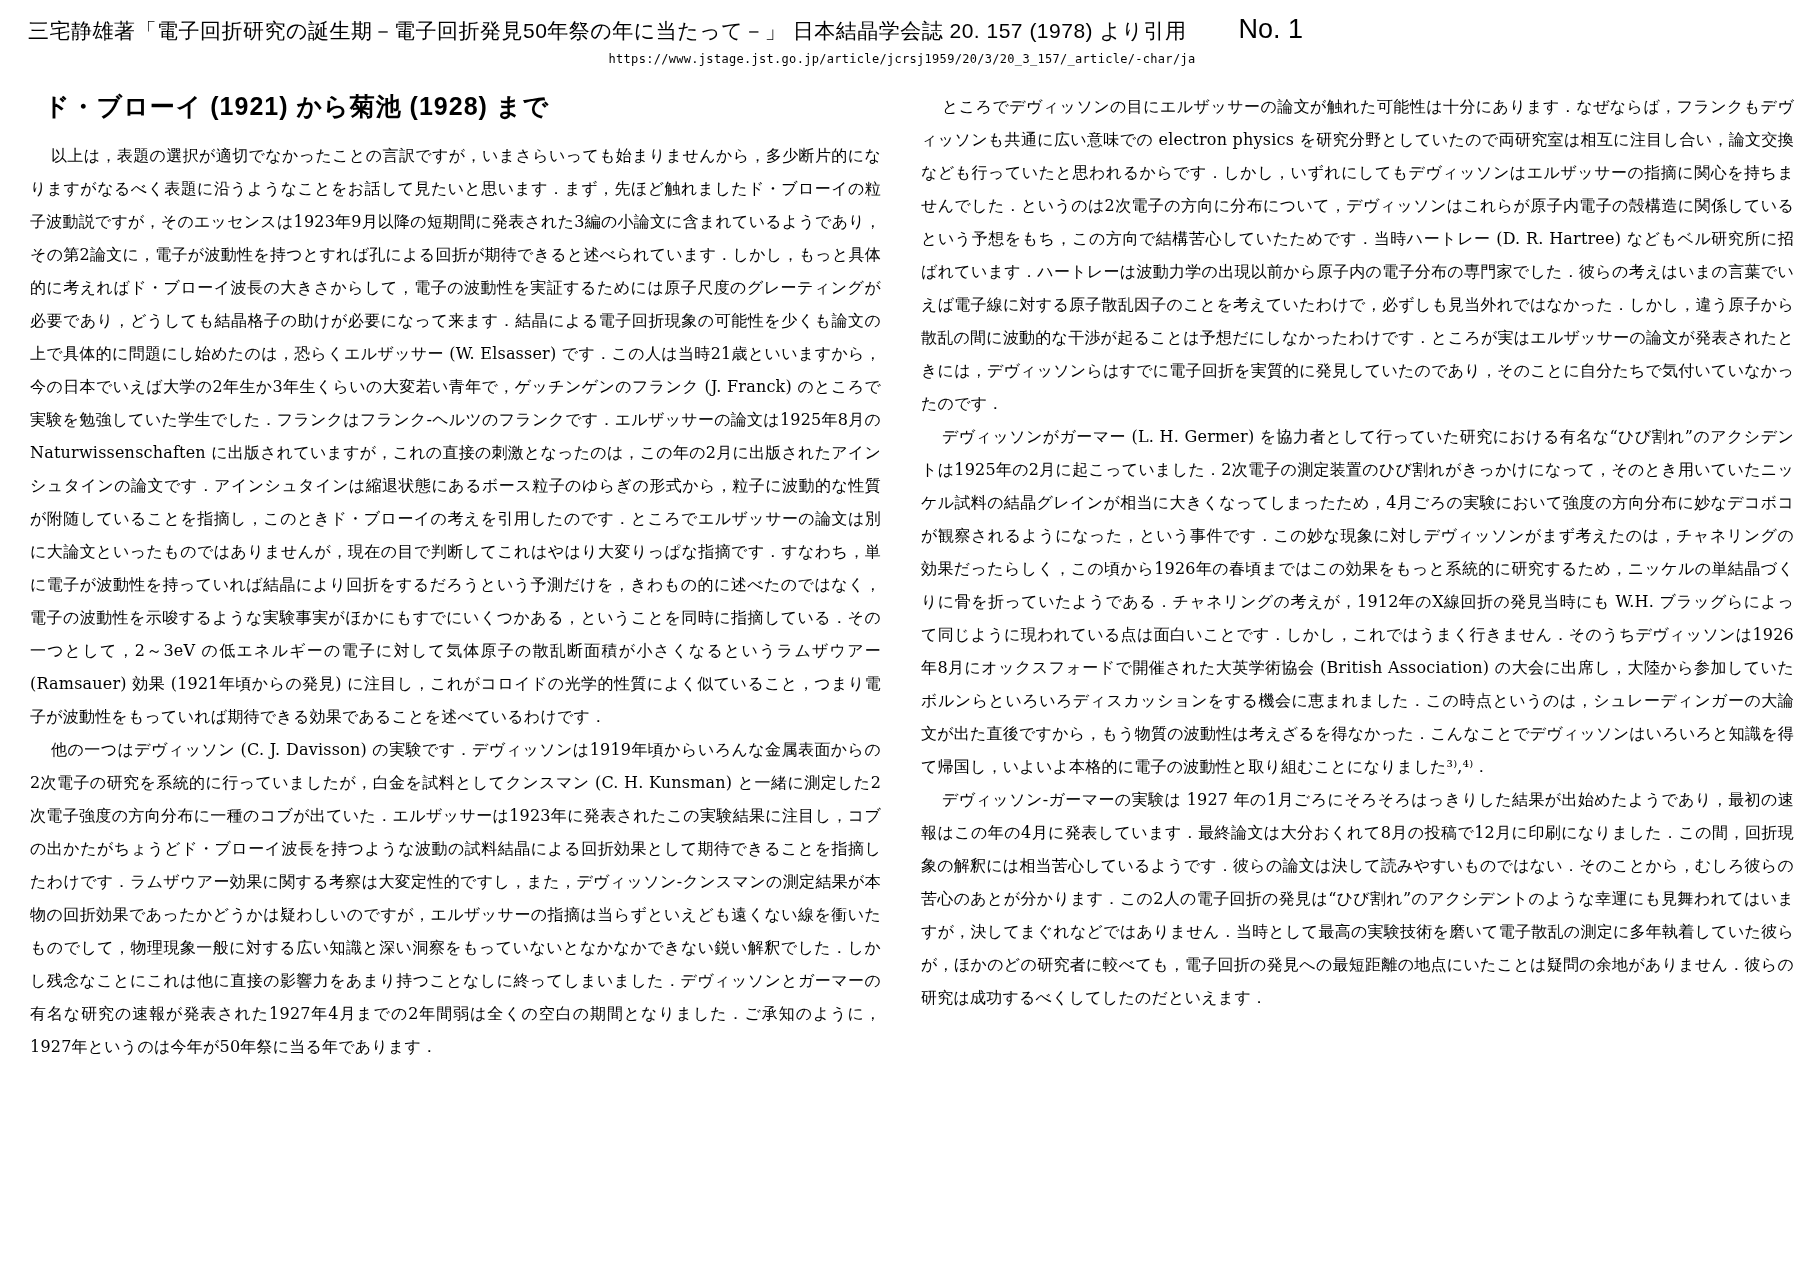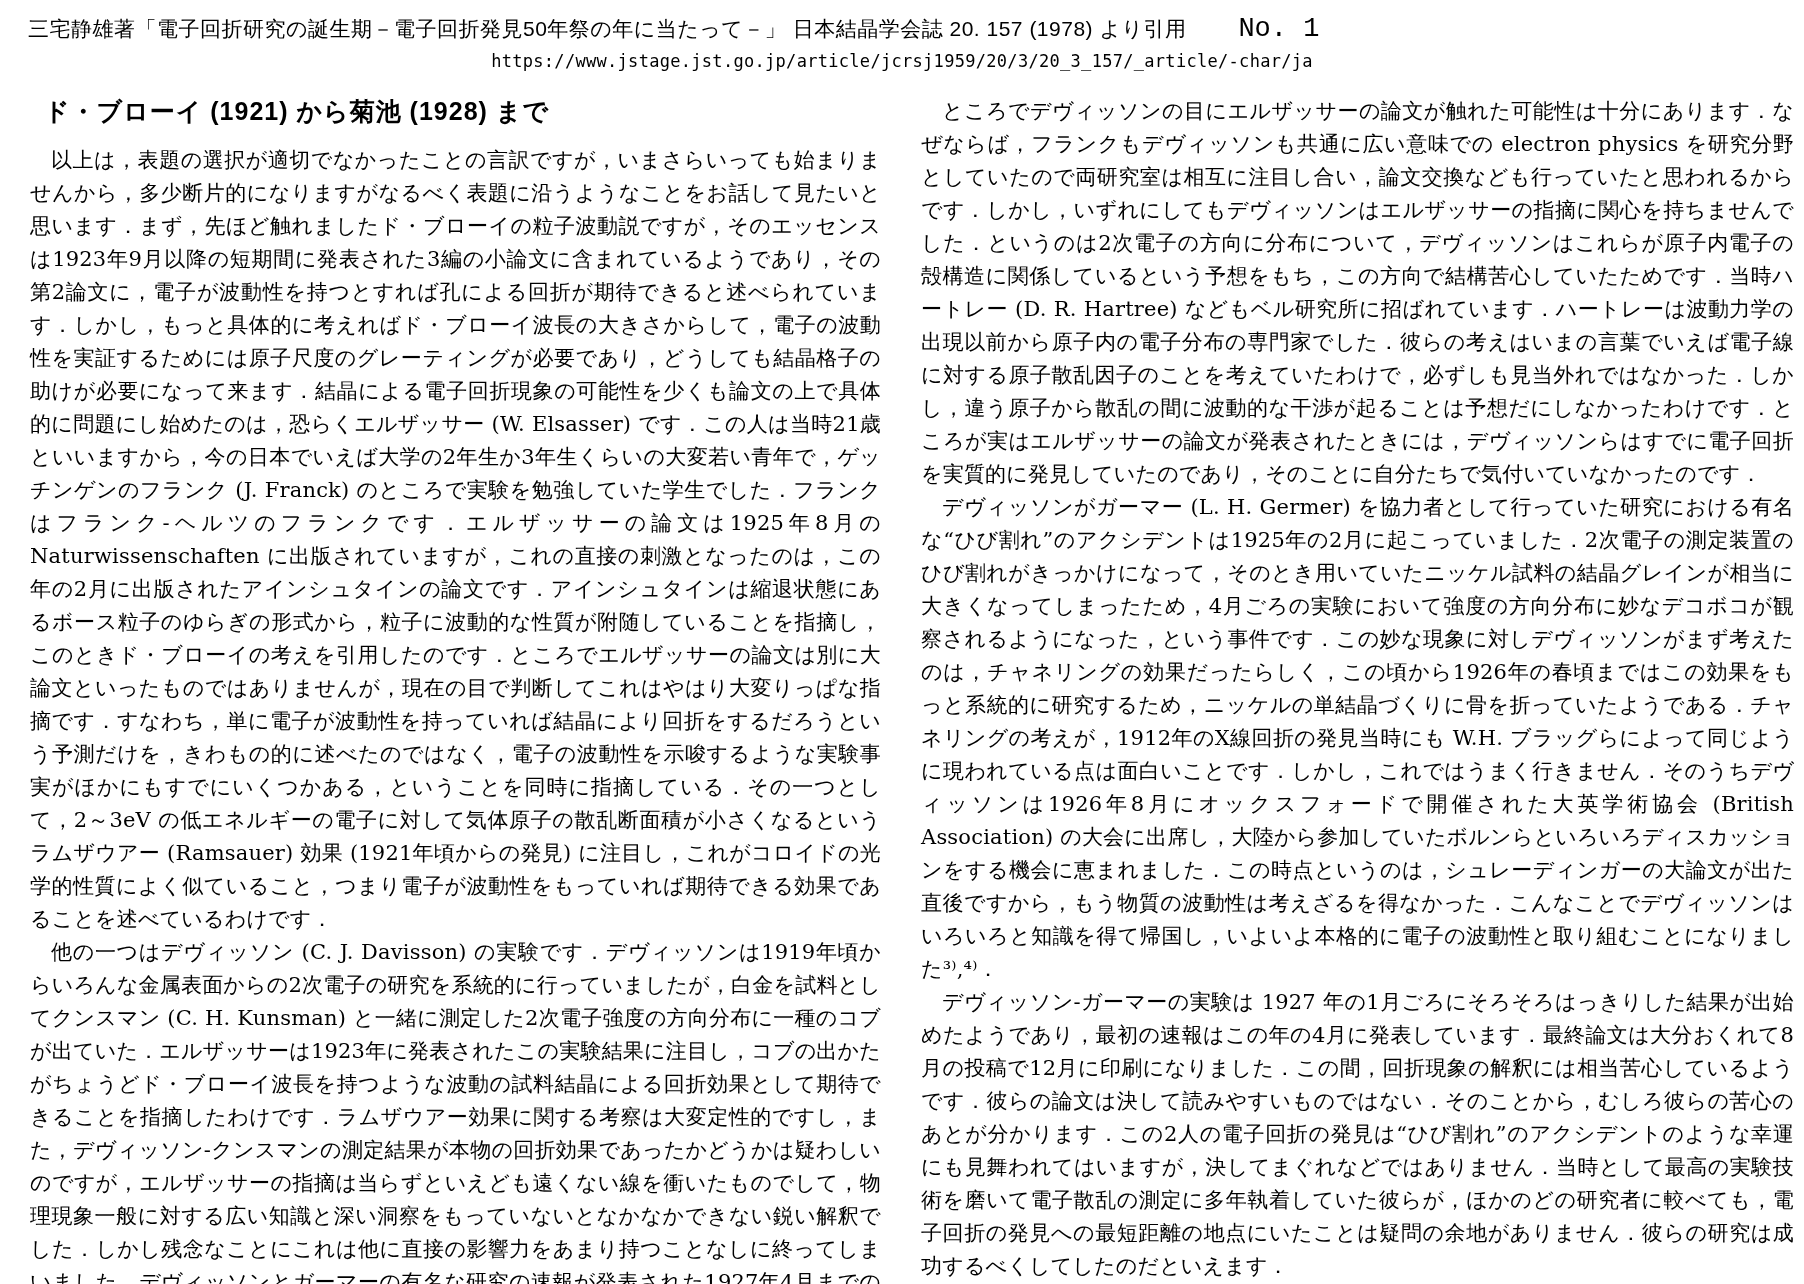--- a/index.html
+++ b/index.html
@@ -25,49 +25,49 @@
       align-items: baseline;
       padding: 4px 0 0 18px;
       white-space: nowrap;
     }
     .citation {
       font-family: "Liberation Sans", "DejaVu Sans", sans-serif;
       font-size: 21px;
       letter-spacing: 0.5px;
     }
     .page-number {
-      font-family: Liberation Mono, monospace;
+      font-family: Liberation Sans, sans-serif;
       font-size: 27px;
       margin-left: 52px;
     }
     .url-line {
       text-align: center;
       font-family: "DejaVu Sans Mono", "Liberation Mono", monospace;
-      font-size: 17px;
+      font-size: 12px;
       margin-top: 7px;
       letter-spacing: 0.3px;
     }
     .columns {
       display: flex;
       margin-top: 24px;
       padding-left: 20px;
       gap: 40px;
     }
     .col-left  { width: 852px; }
     .col-right { width: 874px; }
     .section-heading {
       font-family: "Liberation Sans", "DejaVu Sans", sans-serif;
       font-size: 25px;
       font-weight: bold;
       letter-spacing: 1px;
       margin: 0 0 16px 14px;
     }
     .body-para {
       margin: 0;
-      font-size: 21px;
+      font-size: 16px;
       line-height: 33px;
       text-align: justify;
       text-indent: 21px;
       letter-spacing: 0.2px;
     }
   </style>
 </head>
 <body>
 
 <div class="page">

